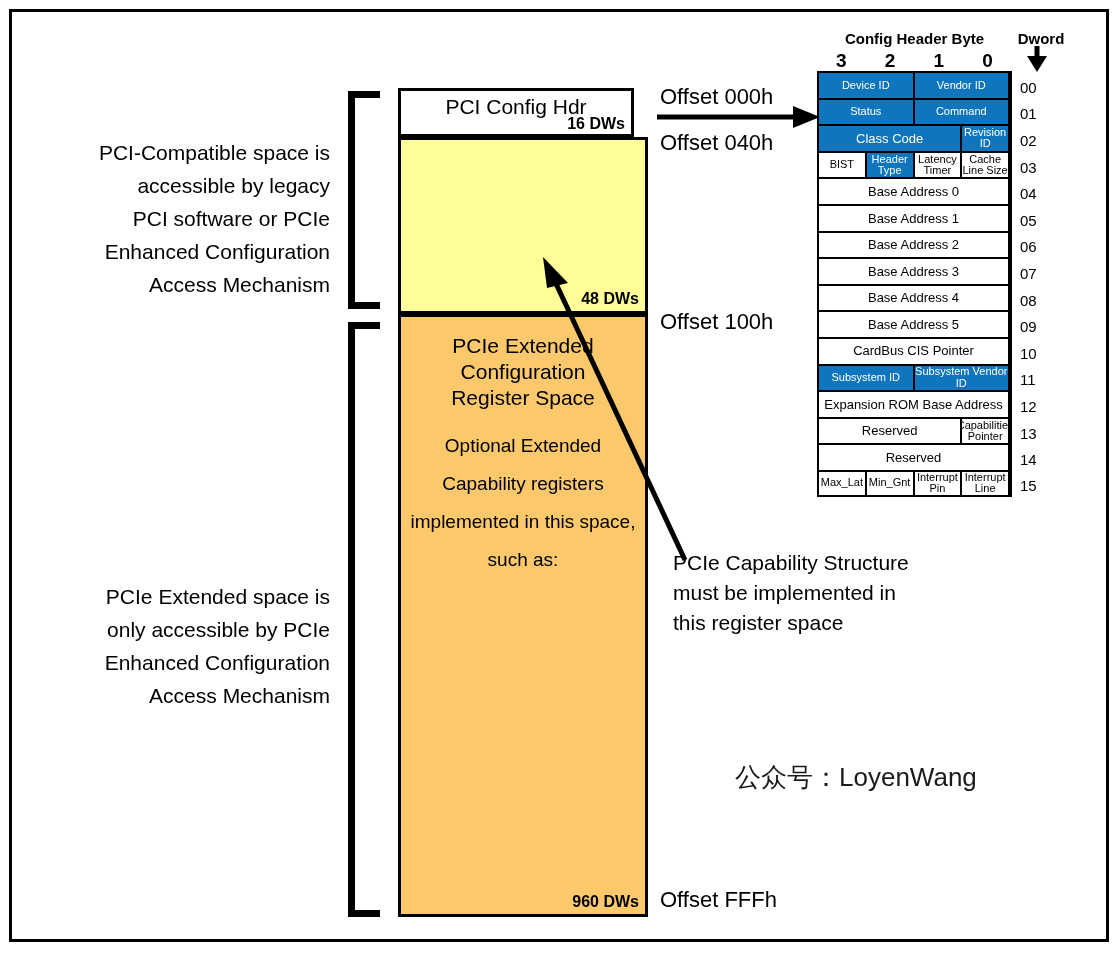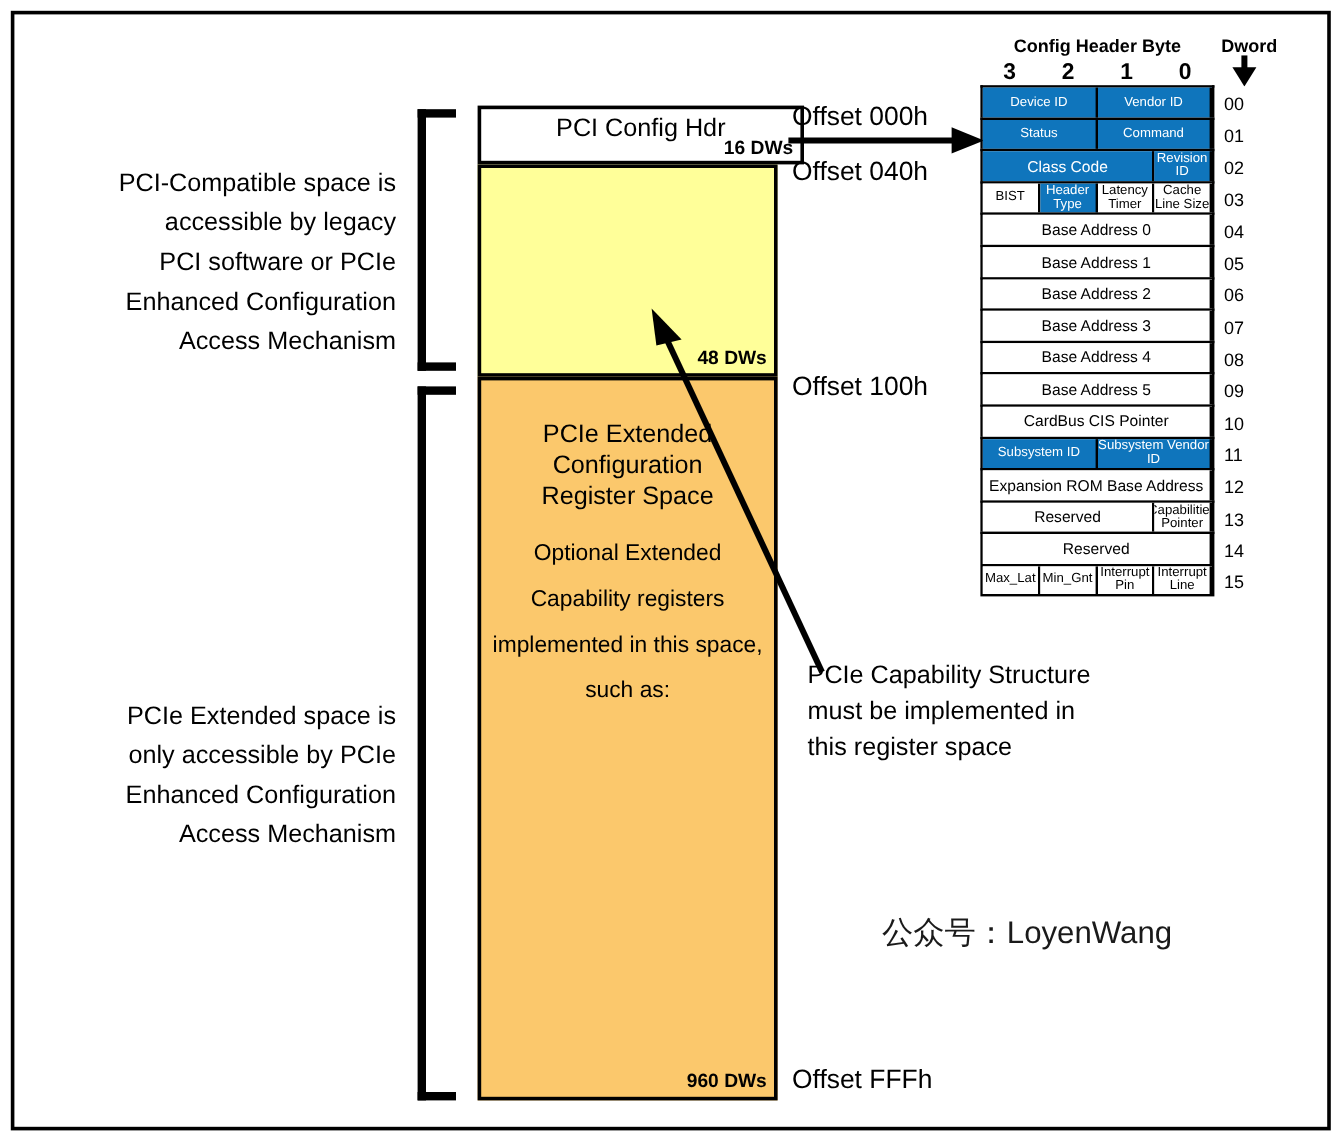--- a/index.html
+++ b/index.html
@@ -29,42 +29,42 @@
   }
 
   
   .block {
     position: absolute;
     border: 3px solid #000000;
     box-sizing: border-box;
     text-align: center;
   }
   #block-pci-config-hdr {
-    left: 398px; top: 88px; width: 272px; height: 49px;
+    left: 398px; top: 88px; width: 236px; height: 49px;
     background: #ffffff;
   }
   #block-device-specific {
     left: 398px; top: 137px; width: 250px; height: 177px;
     background: #ffff99;
   }
   #block-extended {
     left: 398px; top: 314px; width: 250px; height: 603px;
     background: #fbc濃;
     background: #fbc濃;
   }
   #block-extended { background: #FBC86C; }
 
   .block-title {
     font-size: 21px;
     line-height: 26px;
     padding-top: 3px;
     white-space: pre-line;
   }
   #block-device-specific .block-title { padding-top: 8px; }
-  #block-extended .block-title { padding-top: 32px; }
+  #block-extended .block-title { padding-top: 16px; }
 
   .block-para {
     font-size: 19px;
     line-height: 38px;
     margin-top: 16px;
     white-space: pre-line;
   }
   .block-list {
     font-size: 19px;
     line-height: 36px;

